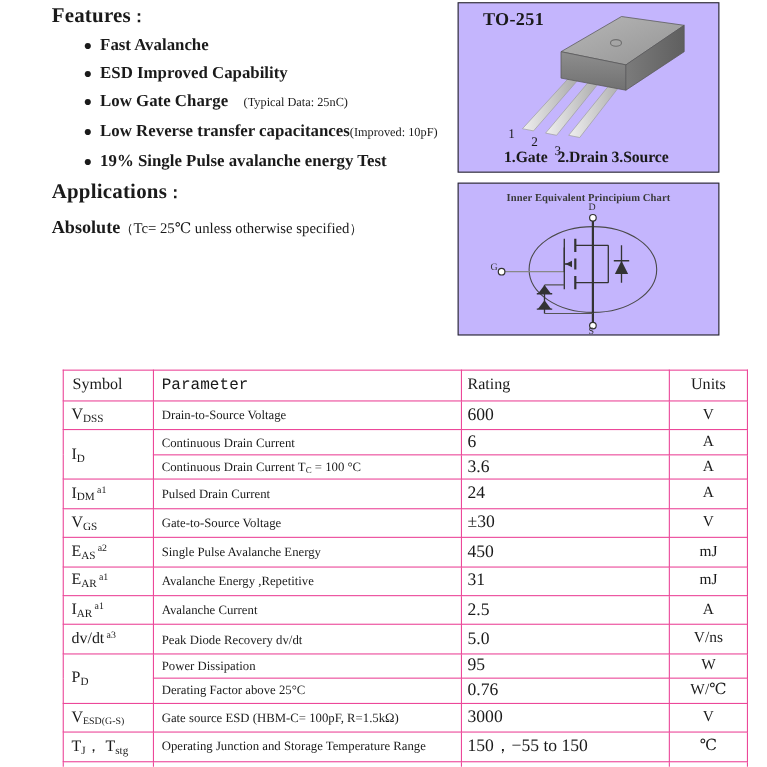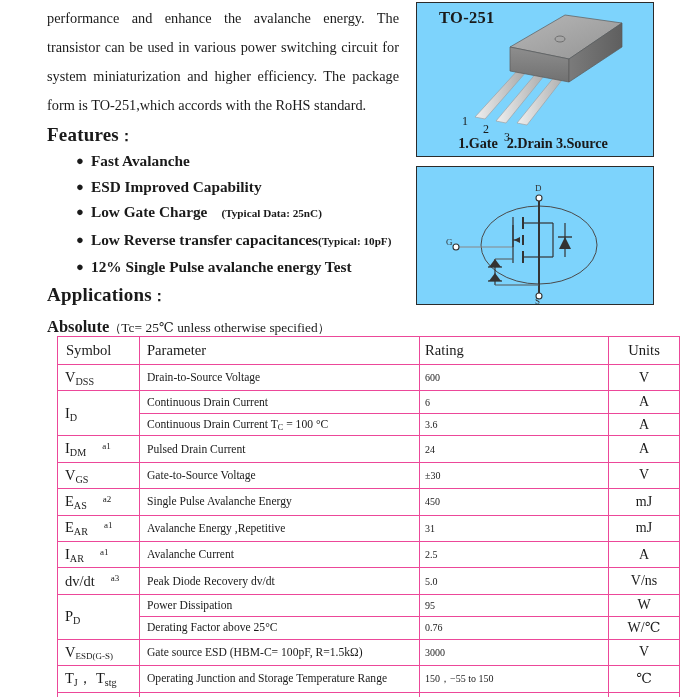--- a/index.html
+++ b/index.html
@@ -59,21 +59,21 @@
   ul.features li .bullet {
     position: absolute;
     left: -15px;
     top: 0px;
     font-size: 13px;
     line-height: 25.5px;
   }
   ul.features li .lbl { }
   ul.features li .note {
     font-size: 11.2px;
-    font-weight: bold;
+    font-weight: normal;
     text-align: right;
   }
   ul.features li .note.spaced { margin-left: 14px; }
 
   .app-body {
     font-size: 14.3px;
     line-height: 22px;
     margin: 0;
     padding-left: 33px;
   }
@@ -84,21 +84,21 @@
     white-space: nowrap;
   }
   .abs-head b { font-size: 16.5px; }
   .abs-head .paren { font-family: "DejaVu Sans", sans-serif; font-size: 12px; }
   .abs-head .rest { font-size: 13.4px; }
 
   
   .fig-box {
     position: absolute;
     border: 1.5px solid #2b2b2b;
-    background: #7dd3fc;
+    background: #c4b5fd;
     box-sizing: border-box;
   }
   #pkg-box { left: 416px; top: 2px; width: 238px; height: 155px; }
   #sch-box { left: 416px; top: 166px; width: 238px; height: 139px; }
 
   #pkg-title {
     position: absolute;
     left: 22px;
     top: 5px;
     font-size: 16.5px;
@@ -147,65 +147,64 @@
   }
   #ratings-table .c-sym  { width: 73px;  text-align: left; }
   #ratings-table .c-par  { width: 272px; }
   #ratings-table .c-rat  { width: 183px; text-align: left; }
   #ratings-table .c-uni  { width: 70px;  text-align: center; padding-left:0; }
 
   #ratings-table thead td {
     height: 27px;
     font-size: 14.6px;
   }
-  #ratings-table thead .c-par { padding-left: 7px; }
+  #ratings-table thead .c-par { padding-left: 7px; font-family: Liberation Mono, monospace; }
   #ratings-table thead .c-sym { padding-left: 8px; }
 
   #ratings-table tbody td { height: 25.4px; font-size: 11.6px; }
   #ratings-table tbody td.c-sym { font-size: 14.5px; padding-left: 7px; white-space: nowrap; }
   #ratings-table tbody td.c-par { font-size: 11.6px; padding-left: 7px; }
-  #ratings-table tbody td.c-rat { font-size: 10px; }
+  #ratings-table tbody td.c-rat { font-size: 16px; }
   #ratings-table tbody td.c-uni { font-size: 14px; }
   #ratings-table tbody tr.short td { height: 21.5px; }
 
   sub { font-size: 0.70em; vertical-align: -0.26em; }
-  sup.note-sup { font-size: 0.62em; vertical-align: 0.48em; margin-left: 16px; font-family: Liberation Serif, serif; }
+  sup.note-sup { font-size: 0.62em; vertical-align: 0.48em; margin-left: 2px; font-family: Liberation Serif, serif; }
   .sym-sub-small sub { font-size: 0.62em; text-align: center; }
 </style>
 </head>
 <body>
 
 <div id="left-col">
 
-  <p class="intro-para">performance and enhance the avalanche energy. The transistor can be used in various power switching circuit for system miniaturization and higher efficiency. The package form is TO-251,which accords with the RoHS standard.</p>
 
   <div class="section-head">
     <span>Features</span><span class="cjk-colon">：</span>
   </div>
 
   <ul class="features">
     <li>
       <span class="bullet">●</span>
       <span class="lbl">Fast Avalanche</span>
     </li>
     <li>
       <span class="bullet">●</span>
       <span class="lbl">ESD Improved Capability</span>
     </li>
     <li>
       <span class="bullet">●</span>
       <span class="lbl">Low Gate Charge</span><span class="note spaced">(Typical Data: 25nC)</span>
     </li>
     <li>
       <span class="bullet">●</span>
-      <span class="lbl">Low Reverse transfer capacitances</span><span class="note">(Typical: 10pF)</span>
+      <span class="lbl">Low Reverse transfer capacitances</span><span class="note">(Improved: 10pF)</span>
     </li>
     <li>
       <span class="bullet">●</span>
-      <span class="lbl">12% Single Pulse avalanche energy Test</span>
+      <span class="lbl">19% Single Pulse avalanche energy Test</span>
     </li>
   </ul>
 
   <div class="section-head">
     <span>Applications</span><span class="cjk-colon">：</span>
   </div>
 
   <div class="abs-head">
     <b>Absolute</b><span class="paren">（</span><span class="rest">Tc= 25℃ unless otherwise specified</span><span class="paren">）</span>
   </div>
@@ -252,20 +251,21 @@
     <text x="66" y="130" font-family="Liberation Serif, serif" font-size="12" fill="#1a1a1a">2</text>
     <text x="87" y="138" font-family="Liberation Serif, serif" font-size="12" fill="#1a1a1a">3</text>
   </svg>
 
   <div id="pkg-caption">
     <span>1.Gate</span><span class="gap"></span><span>2.Drain 3.Source</span>
   </div>
 </div>
 
 <div class="fig-box" id="sch-box">
+  <div id="sch-title">Inner Equivalent Principium Chart</div>
 
   <svg class="fig-svg" width="236" height="137" viewBox="0 0 236 137">
     <g stroke="#333" fill="none" stroke-width="1.1">
 
       <ellipse cx="122" cy="78" rx="58" ry="39" stroke="#4a4a4a" stroke-width="1"></ellipse>
 
       <line x1="122" y1="34" x2="122" y2="126" stroke="#333" stroke-width="2"></line>
 
       <line x1="42" y1="80" x2="96" y2="80" stroke="#888" stroke-width="1.2"></line>
       <line x1="96" y1="58" x2="96" y2="80" stroke="#333" stroke-width="1.2"></line>

